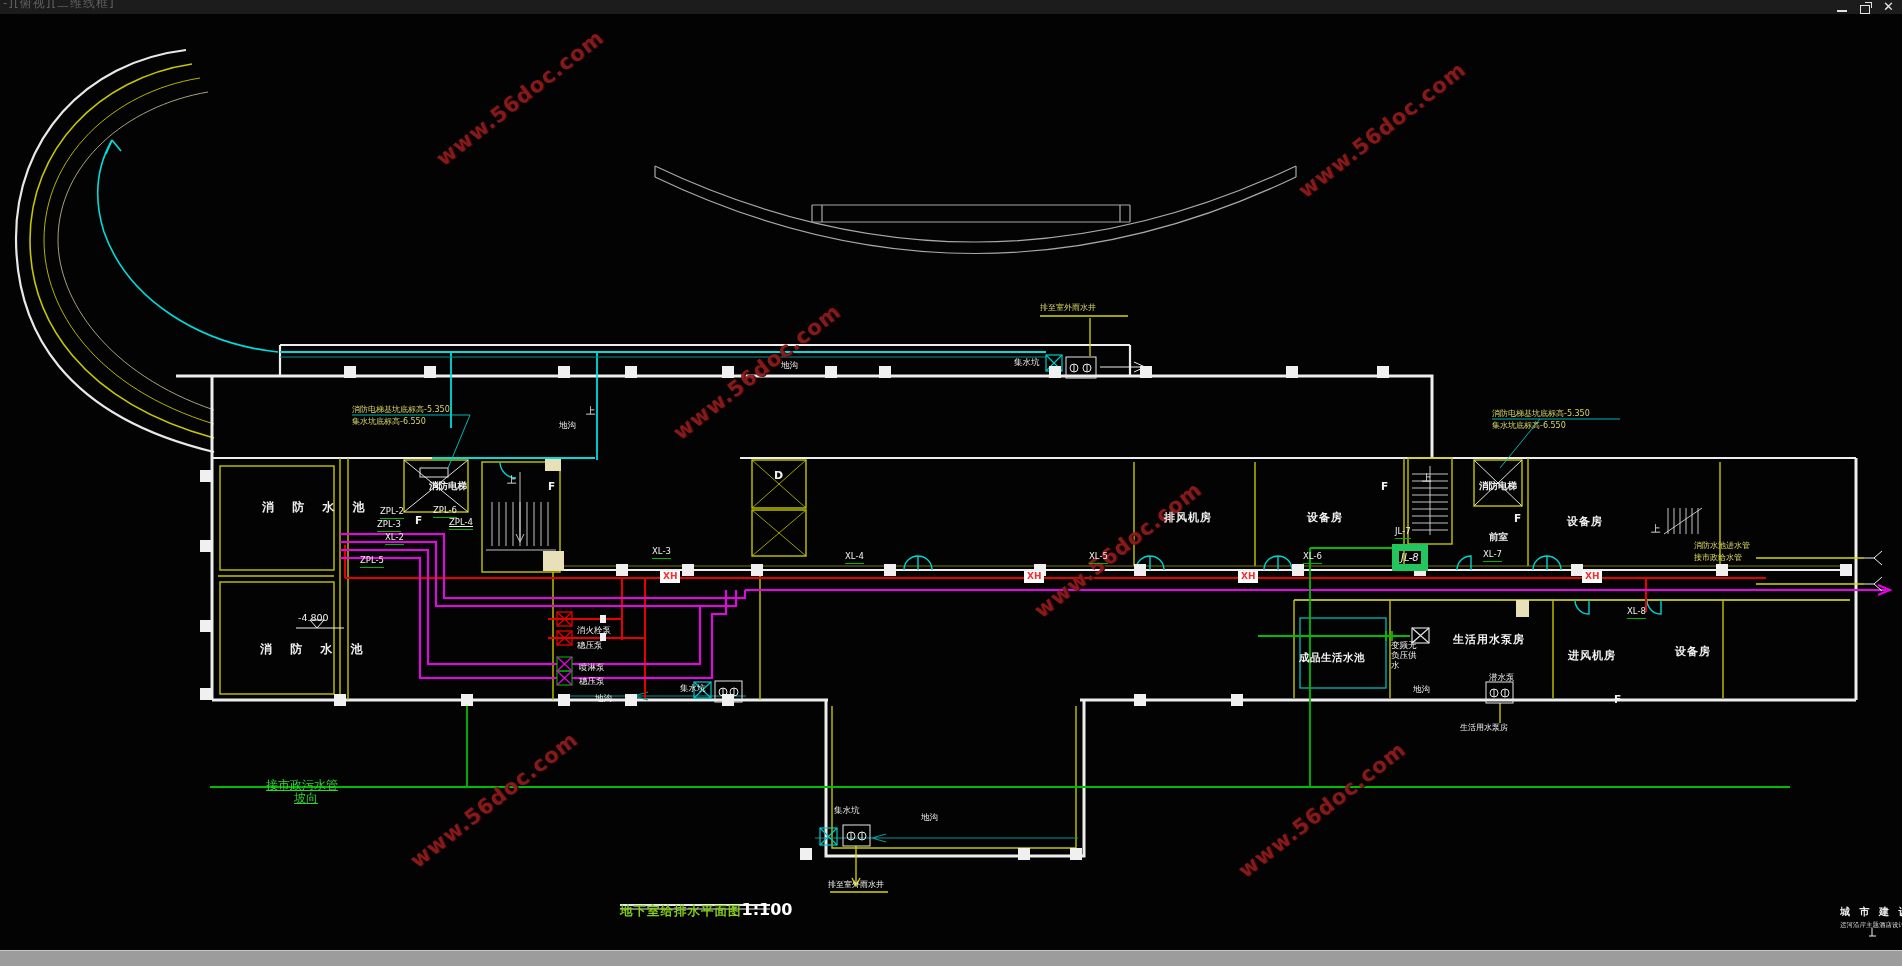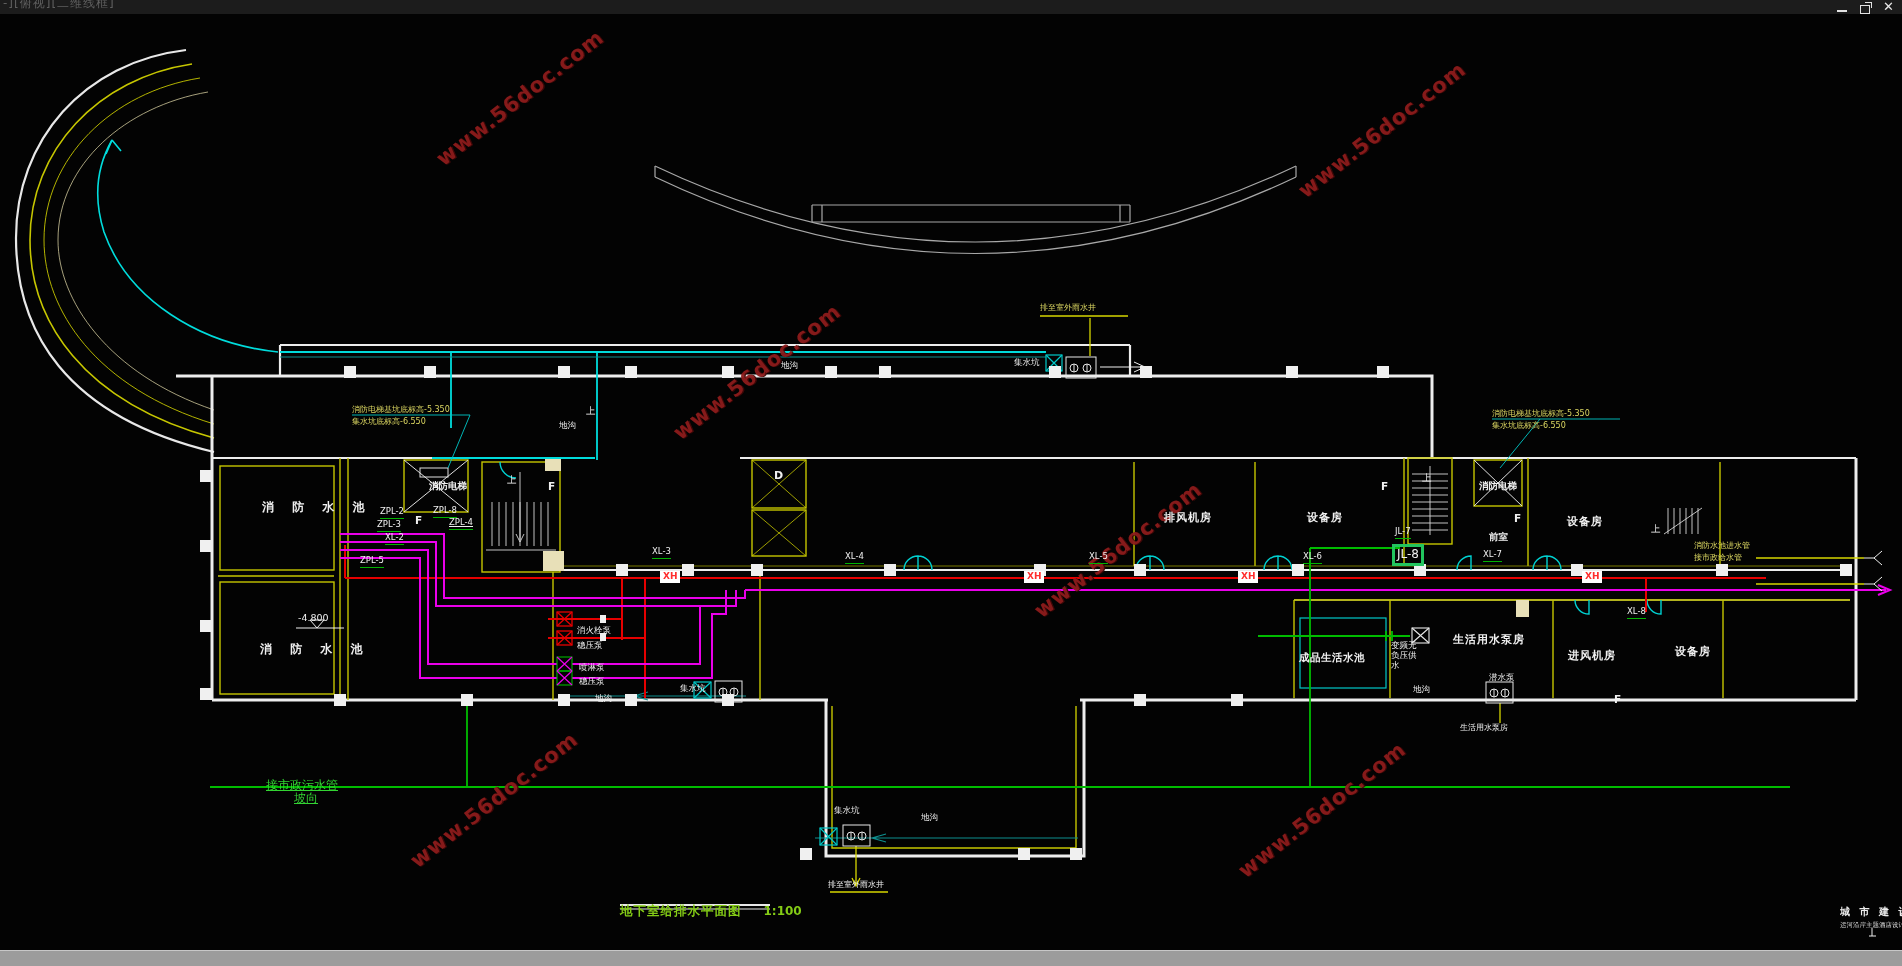--- a/index.html
+++ b/index.html
@@ -18,33 +18,33 @@
   
   .lb{position:absolute;white-space:pre-line;line-height:1.3;color:#f0f0f0;z-index:4;}
   .rmsp{font-size:12px;font-weight:bold;letter-spacing:7px;}
   .rm{font-size:11px;font-weight:bold;letter-spacing:1px;}
   .rm2{font-size:10.5px;font-weight:bold;letter-spacing:0.5px;}
   .sh{font-size:9.5px;font-weight:bold;}
   .d{font-size:11px;font-weight:bold;}
   .f{font-size:10.5px;font-weight:bold;}
   .up{font-size:9.5px;}
   .pl{font-size:8.5px;border-bottom:1px solid #00b400;padding-bottom:1px;}
-  .plb{font-size:12px;border:3px solid #22c55e;padding:0 2px;}
+  .plb{font-size:10px;border:7px solid #22c55e;padding:0 2px;font-style:italic;}
   .xh{font-size:9px;font-weight:bold;color:#ff2e2e;background:#ffffff;padding:0 3px;}
   .eq{font-size:8.5px;line-height:1.2;}
   .tr{font-size:8.5px;}
   .ay{font-size:8px;color:#ddd862;line-height:1.45;}
   .aw{font-size:8px;}
   .ag{font-size:12px;color:#33d433;text-decoration:underline;}
   .lv{font-size:9.5px;}
   .wm{position:absolute;font-weight:bold;font-size:21px;letter-spacing:1px;color:#8e1c1c;
       text-shadow:1px 1px 0 #400808;transform:translate(-50%,-50%) rotate(-38deg);z-index:3;opacity:.95;}
   .title-wrap{position:absolute;left:620px;top:886px;z-index:4;}
   .title-main{display:inline-block;color:#84cc16;font-size:12.5px;font-weight:bold;letter-spacing:1px;}
-  .title-scale{display:inline-block;color:#84cc16;font-size:12px;font-weight:bold;margin-left:22px;}
+  .title-scale{display:inline-block;color:#ffffff;font-size:16px;font-weight:bold;}
   .corner{position:absolute;left:1840px;top:891px;width:62px;overflow:hidden;z-index:4;}
   .corner .l1{color:#eee;font-size:10px;font-weight:bold;letter-spacing:3px;white-space:nowrap;}
   .corner .l2{color:#ddd;font-size:6.5px;white-space:nowrap;margin-top:2px;}
 </style>
 </head>
 <body>
 
 <div id="app">
 
   <div class="vp-label">-][俯视][二维线框]</div>
@@ -321,21 +321,21 @@
         <div class="lb f" style="left: 1514px; top: 498px;">F</div>
         <div class="lb f" style="left: 1614px; top: 679px;">F</div>
         <div class="lb up" style="left: 507px; top: 460px;">上</div>
         <div class="lb up" style="left: 586px; top: 391px;">上</div>
         <div class="lb up" style="left: 1422px; top: 458px;">上</div>
         <div class="lb up" style="left: 1651px; top: 509px;">上</div>
         <div class="lb pl" style="left: 380px; top: 492px;">ZPL-2</div>
         <div class="lb pl" style="left: 377px; top: 505px;">ZPL-3</div>
         <div class="lb pl" style="left: 385px; top: 518px;">XL-2</div>
         <div class="lb pl" style="left: 360px; top: 541px;">ZPL-5</div>
-        <div class="lb pl" style="left: 433px; top: 491px;">ZPL-8</div>
+        <div class="lb pl" style="left: 433px; top: 491px;">ZPL-6</div>
         <div class="lb pl" style="left: 449px; top: 503px; text-decoration: underline;">ZPL-4</div>
         <div class="lb pl" style="left: 652px; top: 532px;">XL-3</div>
         <div class="lb pl" style="left: 845px; top: 537px;">XL-4</div>
         <div class="lb pl" style="left: 1089px; top: 537px;">XL-5</div>
         <div class="lb pl" style="left: 1303px; top: 537px;">XL-6</div>
         <div class="lb pl" style="left: 1483px; top: 535px;">XL-7</div>
         <div class="lb pl" style="left: 1395px; top: 512px;">JL-7</div>
         <div class="lb plb" style="left: 1392px; top: 530px;">JL-8</div>
         <div class="lb pl" style="left: 1627px; top: 592px;">XL-8</div>
         <div class="lb xh" style="left: 660px; top: 557px;">XH</div>

